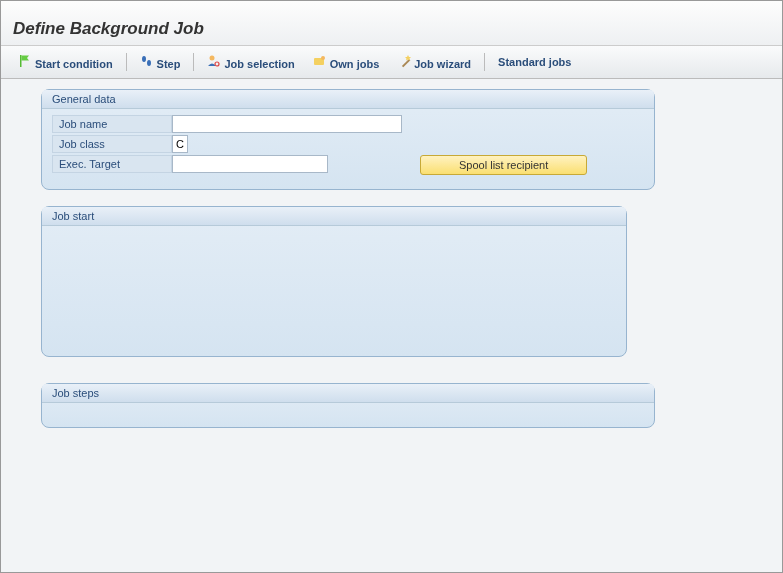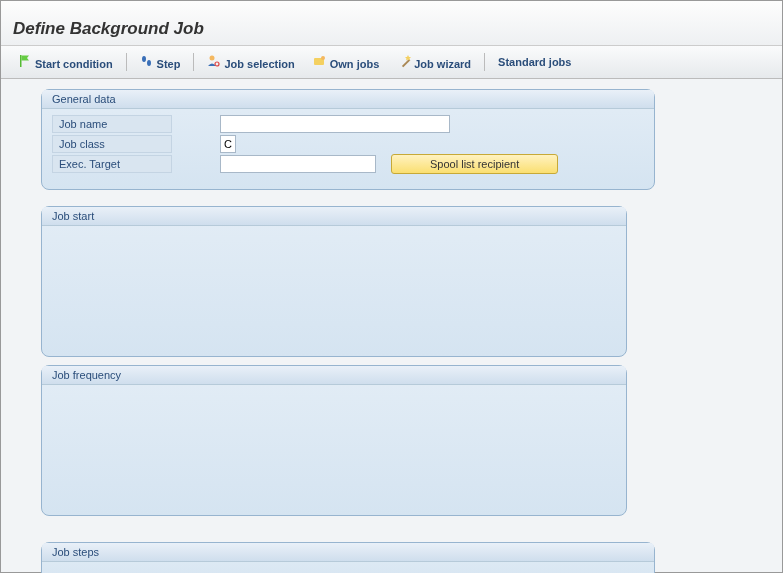--- a/index.html
+++ b/index.html
@@ -72,24 +72,22 @@
     background: linear-gradient(to bottom, #e9f0f8, #cfdeed);
     border-bottom: 1px solid #b6cad9;
     border-radius: 4px 4px 0 0;
   }
   .panel-body {
     padding: 6px 10px 10px 10px;
     min-height: 20px;
   }
   .form-row {
     display: flex;
-    align-items: center;
     margin-bottom: 2px;
     position: relative;
-    gap: 48px;
   }
   .form-label {
     width: 120px;
     padding: 2px 6px;
     background: #d9e5f0;
     border: 1px solid #c4d4e3;
     font-size: 11px;
     color: #2a4d7a;
   }
   .form-input {
@@ -103,21 +101,21 @@
   .form-input.readonly {
     background: #dce7f1;
     border-color: #b6cad9;
   }
   .input-jobname { width: 230px; }
   .input-jobclass { width: 16px; }
   .input-status { width: 100px; }
   .input-target { width: 156px; }
   .yellow-btn {
     position: absolute;
-    left: 339px;
+    left: 368px;
     padding: 3px 38px;
     background: linear-gradient(to bottom, #fff2c0, #fadf71);
     border: 1px solid #c7a937;
     border-radius: 3px;
     font-size: 11px;
     color: #333;
     cursor: pointer;
   }
   .row-panels {
     display: flex;
@@ -216,24 +214,20 @@
           <button class="yellow-btn">Spool list recipient</button>
         </div>
       </div>
     </div>
 
     <div class="row-panels">
       <div class="panel tall">
         <div class="panel-title">Job start</div>
         <div class="panel-body"></div>
       </div>
-      <div class="panel tall">
-        <div class="panel-title">Job frequency</div>
-        <div class="panel-body"></div>
-      </div>
     </div>
 
     <div class="panel job-steps">
       <div class="panel-title">Job steps</div>
       <div class="panel-body"></div>
     </div>
 
   </div>
 </div>
 

